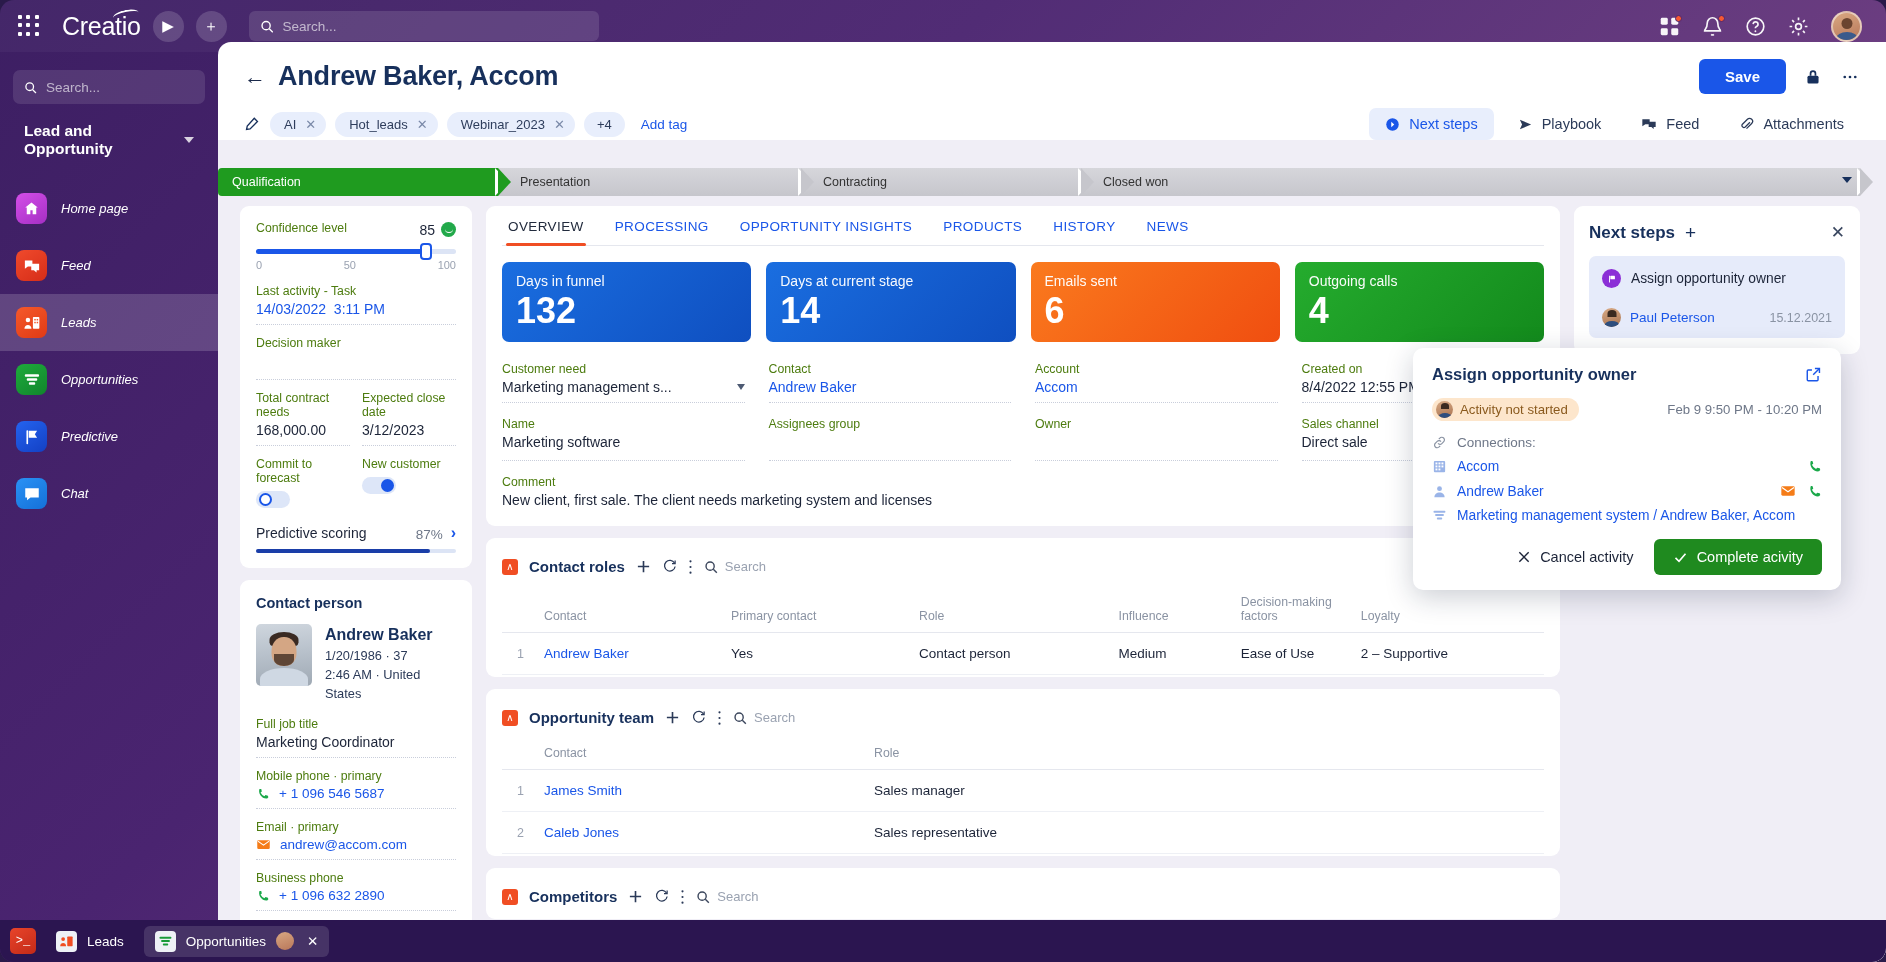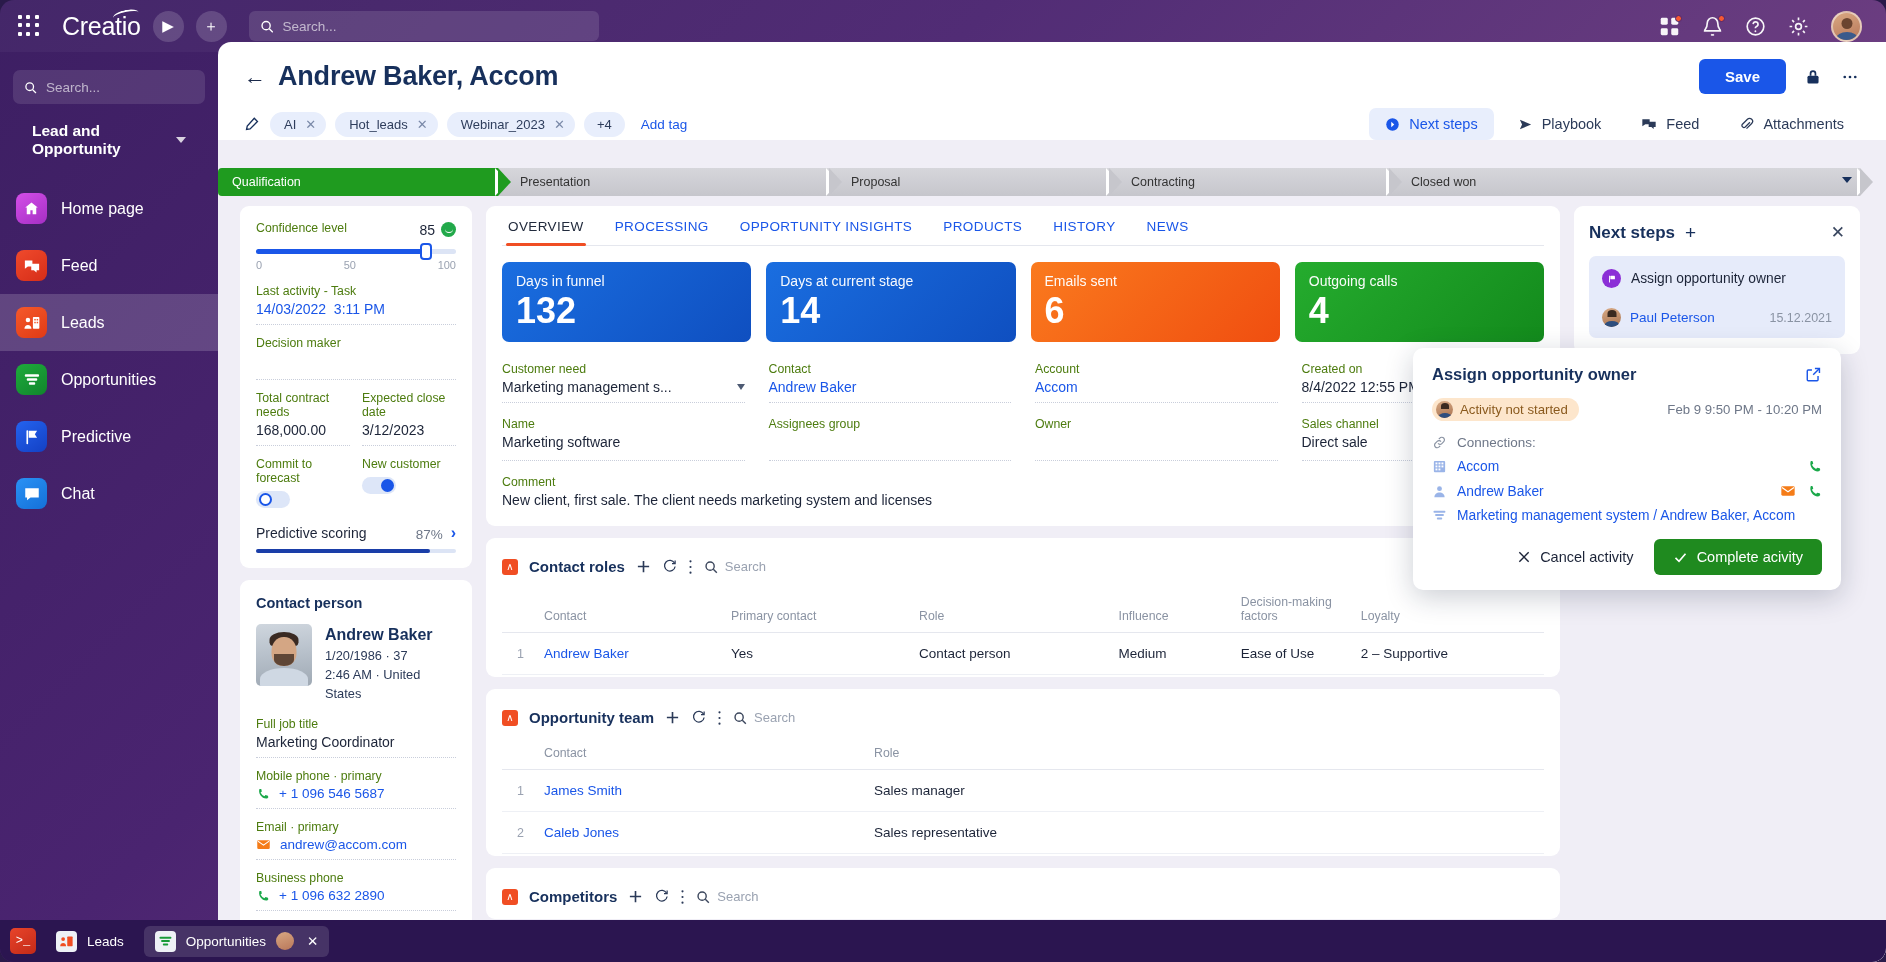--- a/index.html
+++ b/index.html
@@ -55,27 +55,27 @@
     width:22px; height:13px; border-radius:50% 50% 0 0; background:#3a5a8c; }
 
   
   .sidebar { position: absolute; top: 52px; left: 0; width: 218px; height: 910px; padding: 12px 0; }
   .side-search { margin: 6px 13px 18px; height: 34px; border-radius: 7px;
     background: rgba(255,255,255,0.11); display: flex; align-items: center; gap: 9px; padding: 0 11px; }
   .side-search input { background: transparent; border: none; outline: none; color: #fff;
     font-size: 13.5px; width: 100%; font-family: "Liberation Sans", sans-serif; }
   .side-search input::placeholder { color: rgba(255,255,255,0.62); }
   .workspace { display: flex; align-items: center; justify-content: space-between;
-    padding: 0 32px; margin-bottom: 22px; cursor: pointer; }
+    padding: 0 24px; margin-bottom: 22px; cursor: pointer; }
   .workspace span { color: #fff; font-size: 15.5px; font-weight: 600; }
   .caret-d { width: 0; height: 0; border-left: 5px solid transparent;
     border-right: 5px solid transparent; border-top: 6px solid rgba(255,255,255,0.8); }
   .nav-item { display: flex; align-items: center; gap: 14px; padding: 13px 16px; cursor: pointer; }
   .nav-item.active { background: rgba(255,255,255,0.17); }
-  .nav-item span { color: #fff; font-size: 16px; }
+  .nav-item span { color: #fff; font-size: 13px; font-style: italic; }
   .nav-ic { width: 31px; height: 31px; border-radius: 8px; display: flex;
     align-items: center; justify-content: center; flex: 0 0 31px; }
 
   
   .main { position: absolute; top: 42px; left: 218px; width: 1668px; height: 920px;
     background: #fff; border-radius: 13px 0 0 0; overflow: hidden; }
   .page-head { padding: 17px 26px 0 26px; }
   .title-row { display: flex; align-items: center; }
   .back-arrow { font-size: 22px; color: #1b2a4b; margin-right: 12px; cursor: pointer; line-height: 1; }
   .page-title { font-size: 27px; font-weight: 700; color: #17305c; letter-spacing: -0.2px; }
@@ -500,25 +500,22 @@
           </div>
         </div>
       </div>
     </div>
 
     <div style="background:#f0eef6;padding:14px 0 0 0">
       <div class="pipeline">
         <div class="stage done" style="width:280px">
           <span>Qualification</span>
         </div>
-        <div class="stage" style="width:331px">
+        <div class="stage" style="width:303px">
           <span>Presentation</span>
-        </div>
-        <div class="stage" style="width:280px">
-          <span>Proposal</span>
         </div>
         <div class="stage" style="width:280px">
           <span>Contracting</span>
         </div>
         <div class="stage" style="flex:1">
           <span>Closed won</span>
         </div>
         <span class="stage-caret"></span>
       </div>
     </div>

